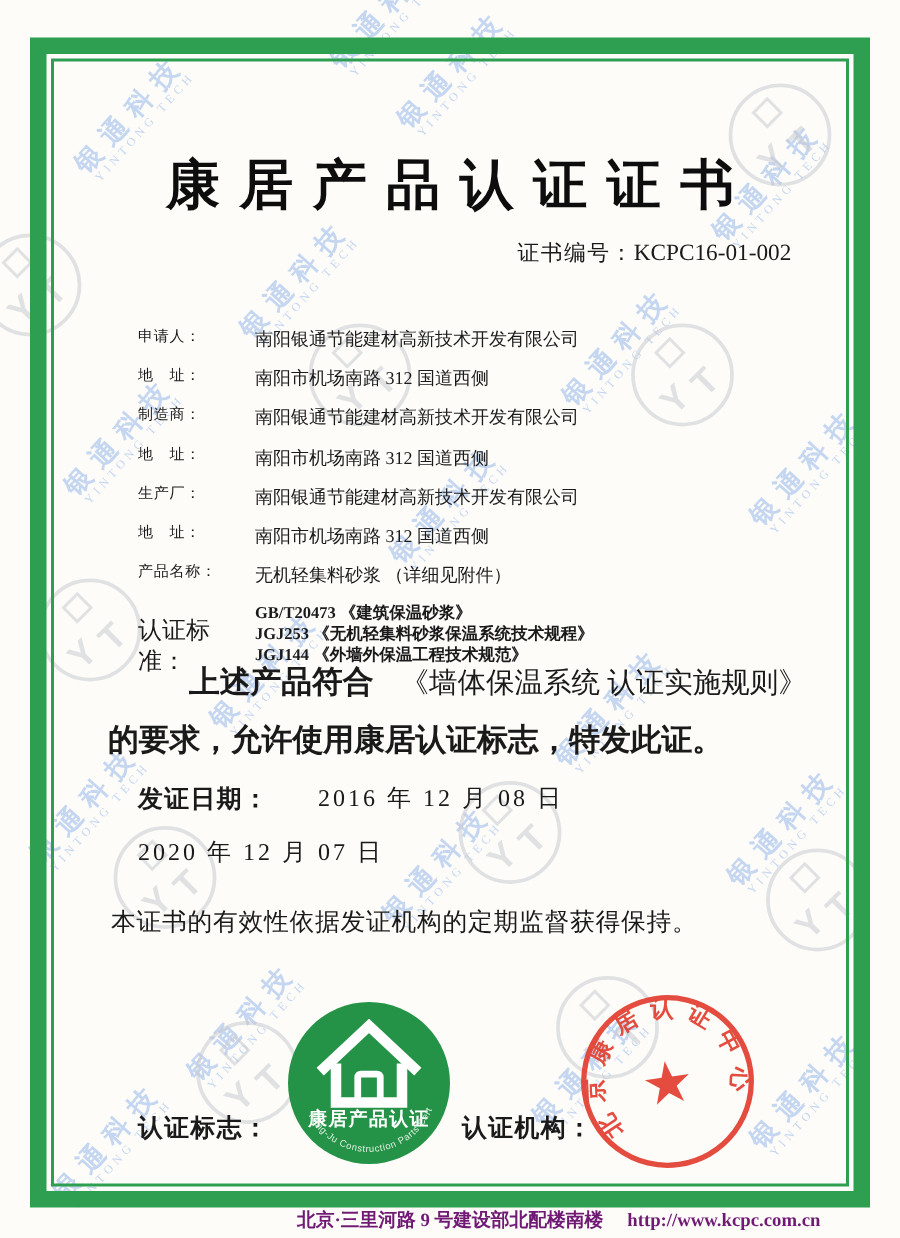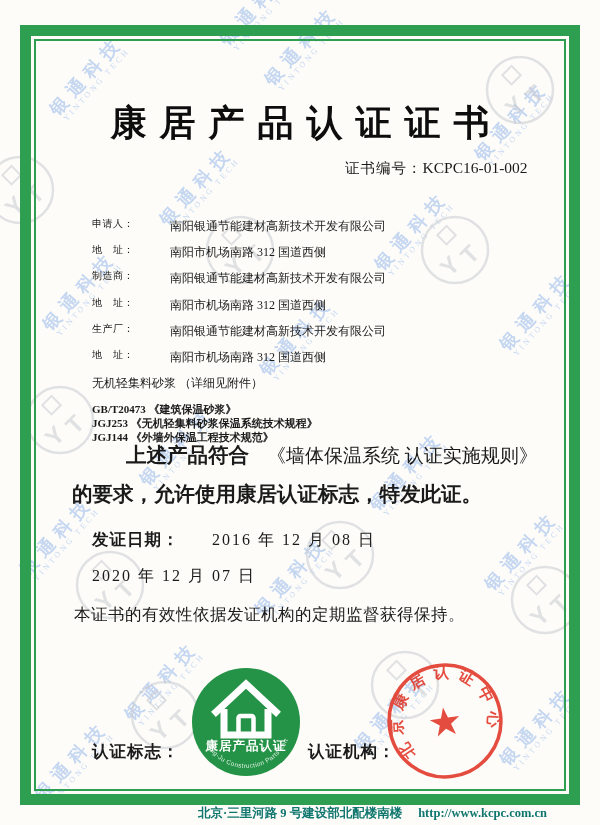--- a/index.html
+++ b/index.html
@@ -45,35 +45,35 @@
   .frow-std .lbl{width:78px;flex:0 0 78px;font-size:16px;padding-top:7px;}
   .stdlines{font-size:11px;line-height:13.8px;font-weight:bold;white-space:nowrap;}
 
   .statement{position:absolute;left:72px;top:436px;width:472px;
              font-size:20.5px;line-height:39px;font-weight:bold;}
   .statement .ln1{text-indent:54px;white-space:nowrap;}
   .statement .rule{font-weight:normal;font-size:19px;}
   .statement .gap{display:inline-block;width:18px;}
 
   .dates{position:absolute;left:92px;top:522px;}
-  .drow{display:flex;height:36px;align-items:center;}
+  .drow{display:flex;height:36px;}
   .drow .lbl{width:120px;flex:0 0 120px;font-size:16.5px;font-weight:600;letter-spacing:1px;}
   .drow .val{font-size:16px;letter-spacing:2px;font-weight:400;}
 
   .validity{position:absolute;left:74px;top:604px;font-size:16.5px;letter-spacing:.5px;}
 
   .blabel{position:absolute;top:705px;font-size:16.5px;font-weight:600;letter-spacing:1px;margin-top:36px;}
   .blabel.mark{left:92px;}
   .blabel.body{left:308px;}
   .logo-mark{position:absolute;left:190px;top:666px;width:112px;height:112px;}
   .seal{position:absolute;left:380px;top:656px;width:130px;height:130px;
         transform:rotate(-8deg);opacity:.9;}
 
   .footer{position:absolute;top:805px;left:0;right:53px;text-align:right;
-          font-size:12.5px;font-weight:bold;color:#0f766e;white-space:nowrap;}
+          font-size:12.5px;font-weight:bold;color:#701a75;white-space:nowrap;}
   .footer .url{margin-left:16px;font-family:"Liberation Serif",serif;}
 </style>
 </head>
 <body>
 
 <div class="page">
 
   <div class="watermarks" id="watermarks">
       <div class="wm-text" style="left: 40px; top: 65px;">
         <span class="cn">银通科技</span>
@@ -260,23 +260,25 @@
       </div>
       <div class="frow">
         <span class="lbl">生产厂：</span>
         <span class="val">南阳银通节能建材高新技术开发有限公司</span>
       </div>
       <div class="frow">
         <span class="lbl">地　址：</span>
         <span class="val">南阳市机场南路 312 国道西侧</span>
       </div>
       <div class="frow">
+        <span class="lbl">产品名称：</span>
         <span class="val">无机轻集料砂浆 （详细见附件）</span>
       </div>
       <div class="frow-std">
+        <span class="lbl">认证标准：</span>
         <span class="stdlines">
           <span>GB/T20473 《建筑保温砂浆》</span><br>
           <span>JGJ253 《无机轻集料砂浆保温系统技术规程》</span><br>
           <span>JGJ144 《外墙外保温工程技术规范》</span>
         </span>
       </div>
     </div>
 
     <div class="statement">
       <div class="ln1">

